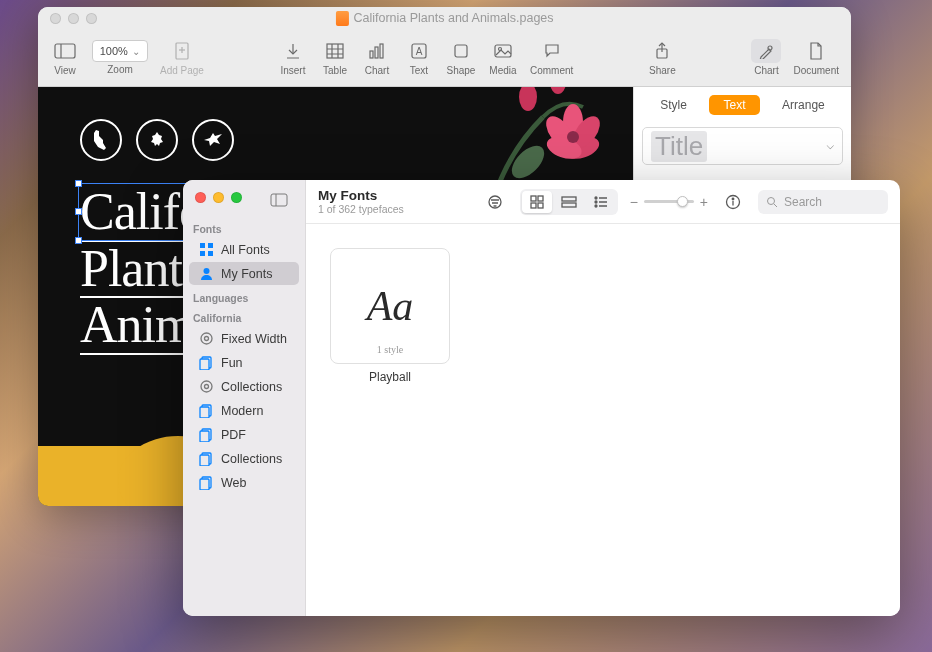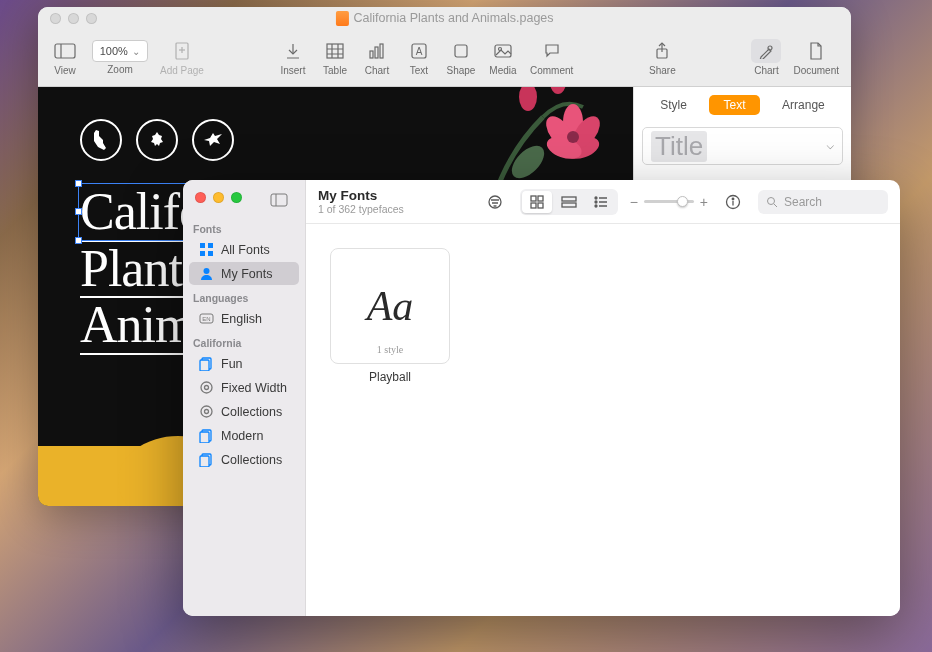--- a/index.html
+++ b/index.html
@@ -308,62 +308,69 @@
       <span>All Fonts</span>
     </div>
     <div class="fb-item selected">
       <svg viewBox="0 0 15 15">
           <circle cx="7.5" cy="5" r="3" fill="#0a84ff"></circle>
           <path d="M2 14c0-3 2.5-5 5.5-5s5.5 2 5.5 5" fill="#0a84ff"></path>
         </svg>
       <span>My Fonts</span>
     </div>
     <div class="fb-section-title">Languages</div>
-    <div class="fb-item">
-      <svg viewBox="0 0 15 15">
-          <rect x="1" y="3" width="13" height="9" rx="2" fill="none" stroke="#7a7a7a"></rect>
-          <text x="7.5" y="10" font-size="6" text-anchor="middle" fill="#7a7a7a">EN</text>
-        </svg>
-      <span>English</span>
-    </div>
     <div class="fb-section-title">California</div>
+    <div class="fb-item">
+      <svg viewBox="0 0 15 15">
+          <circle cx="7.5" cy="7.5" r="5.5" fill="none" stroke="#7a7a7a" stroke-width="1.3"></circle>
+          <circle cx="7.5" cy="7.5" r="2" fill="none" stroke="#7a7a7a" stroke-width="1.3"></circle>
+        </svg>
+      <span>Fixed Width</span>
+    </div>
     <div class="fb-item">
       <svg viewBox="0 0 15 15">
           <rect x="3" y="2" width="9" height="11" rx="1" fill="none" stroke="#0a84ff" stroke-width="1.3"></rect>
           <rect x="1" y="4" width="9" height="11" rx="1" fill="#eceaed" stroke="#0a84ff" stroke-width="1.3"></rect>
         </svg>
       <span>Fun</span>
     </div>
     <div class="fb-item">
       <svg viewBox="0 0 15 15">
           <circle cx="7.5" cy="7.5" r="5.5" fill="none" stroke="#7a7a7a" stroke-width="1.3"></circle>
           <circle cx="7.5" cy="7.5" r="2" fill="none" stroke="#7a7a7a" stroke-width="1.3"></circle>
         </svg>
-      <span>Fixed Width</span>
-    </div>
-    <div class="fb-item">
-      <svg viewBox="0 0 15 15">
-          <circle cx="7.5" cy="7.5" r="5.5" fill="none" stroke="#7a7a7a" stroke-width="1.3"></circle>
-          <circle cx="7.5" cy="7.5" r="2" fill="none" stroke="#7a7a7a" stroke-width="1.3"></circle>
-        </svg>
       <span>Collections</span>
     </div>
     <div class="fb-item">
       <svg viewBox="0 0 15 15">
           <rect x="3" y="2" width="9" height="11" rx="1" fill="none" stroke="#0a84ff" stroke-width="1.3"></rect>
           <rect x="1" y="4" width="9" height="11" rx="1" fill="#eceaed" stroke="#0a84ff" stroke-width="1.3"></rect>
         </svg>
       <span>Modern</span>
     </div>
     <div class="fb-item">
       <svg viewBox="0 0 15 15">
           <rect x="3" y="2" width="9" height="11" rx="1" fill="none" stroke="#0a84ff" stroke-width="1.3"></rect>
           <rect x="1" y="4" width="9" height="11" rx="1" fill="#eceaed" stroke="#0a84ff" stroke-width="1.3"></rect>
         </svg>
+      <span>PDF</span>
+    </div>
+    <div class="fb-item">
+      <svg viewBox="0 0 15 15">
+          <rect x="3" y="2" width="9" height="11" rx="1" fill="none" stroke="#0a84ff" stroke-width="1.3"></rect>
+          <rect x="1" y="4" width="9" height="11" rx="1" fill="#eceaed" stroke="#0a84ff" stroke-width="1.3"></rect>
+        </svg>
       <span>Collections</span>
+    </div>
+    <div class="fb-item">
+      <svg viewBox="0 0 15 15">
+          <rect x="3" y="2" width="9" height="11" rx="1" fill="none" stroke="#0a84ff" stroke-width="1.3"></rect>
+          <rect x="1" y="4" width="9" height="11" rx="1" fill="#eceaed" stroke="#0a84ff" stroke-width="1.3"></rect>
+        </svg>
+      <span>Web</span>
     </div>
   </div>
 
   <div class="fb-main">
     <div class="fb-header">
       <div class="fb-title-block">
         <div class="fb-title">My Fonts</div>
         <div class="fb-sub">1 of 362 typefaces</div>
       </div>
       <div class="fb-icon-btn">

